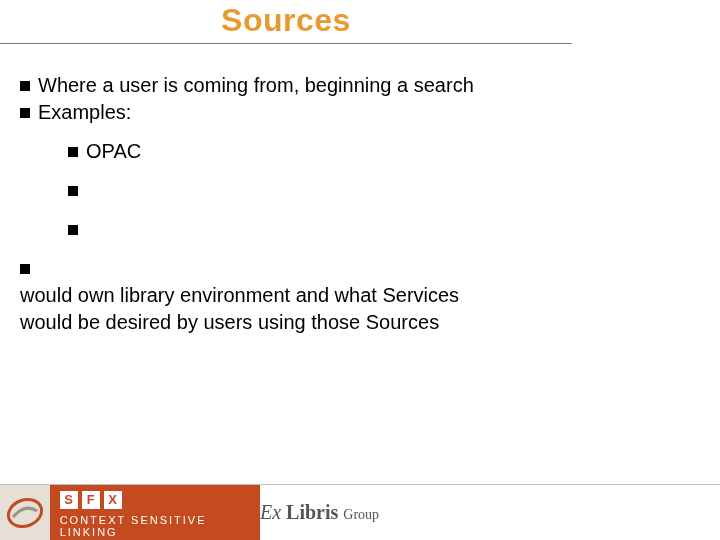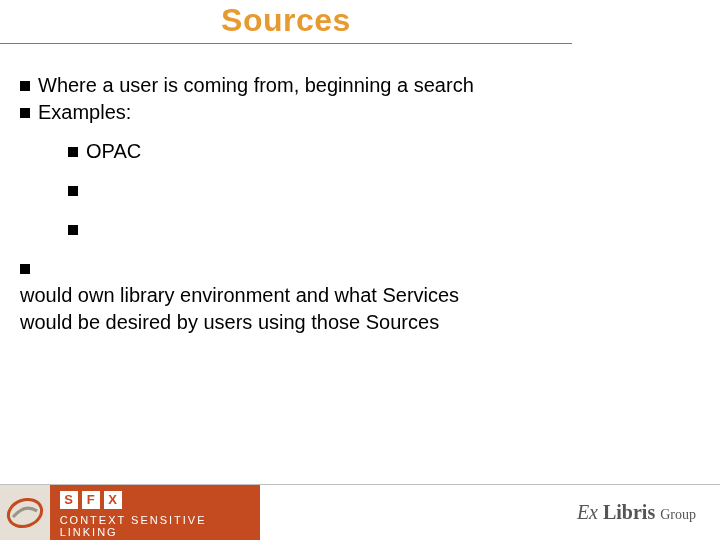--- a/index.html
+++ b/index.html
@@ -122,21 +122,20 @@
     color: #ffffff;
     font-size: 11px;
     letter-spacing: 2px;
     margin-top: 5px;
     font-family: Verdana, sans-serif;
   }
   .footer-right {
     flex: 1;
     display: flex;
     align-items: center;
-    justify-content: flex-end;
     padding-right: 24px;
   }
   .exlibris {
     font-family: Georgia, 'Times New Roman', serif;
     font-size: 20px;
     color: #555555;
   }
   .exlibris .ex {
     font-style: italic;
     font-weight: normal;

